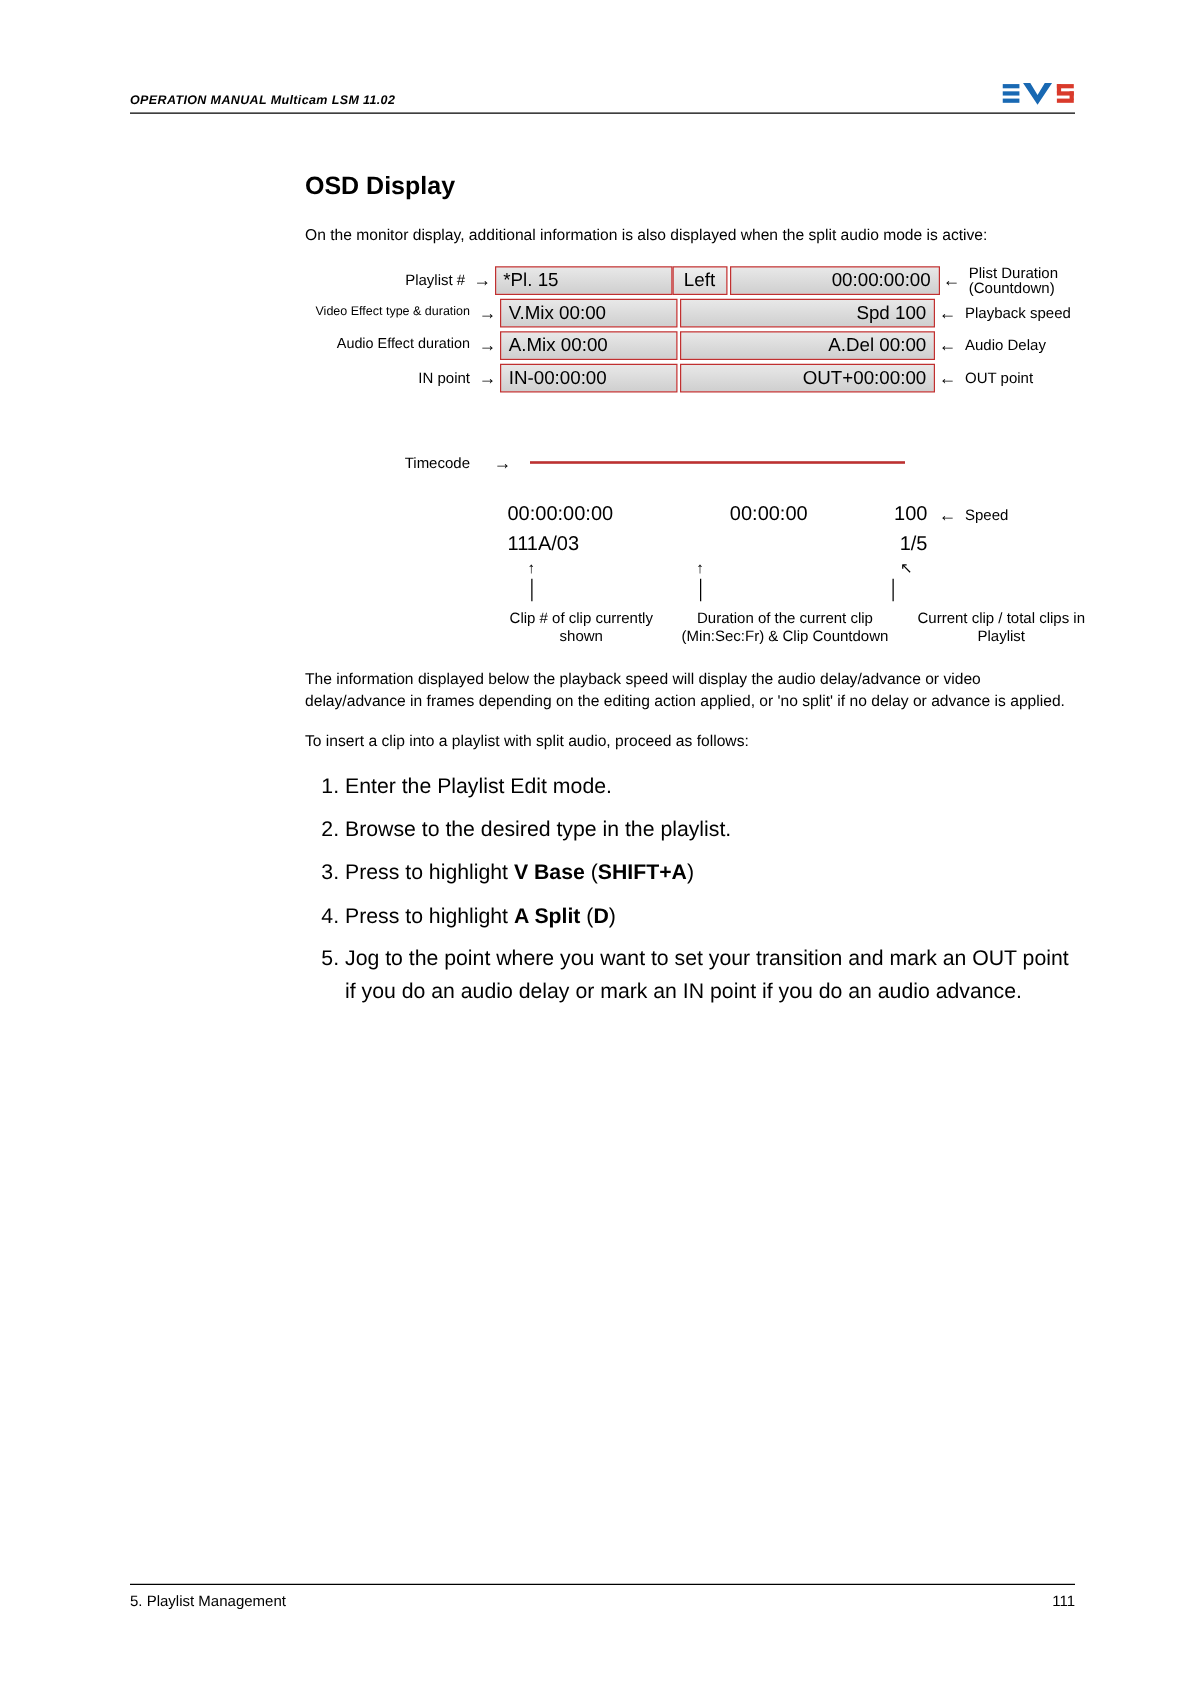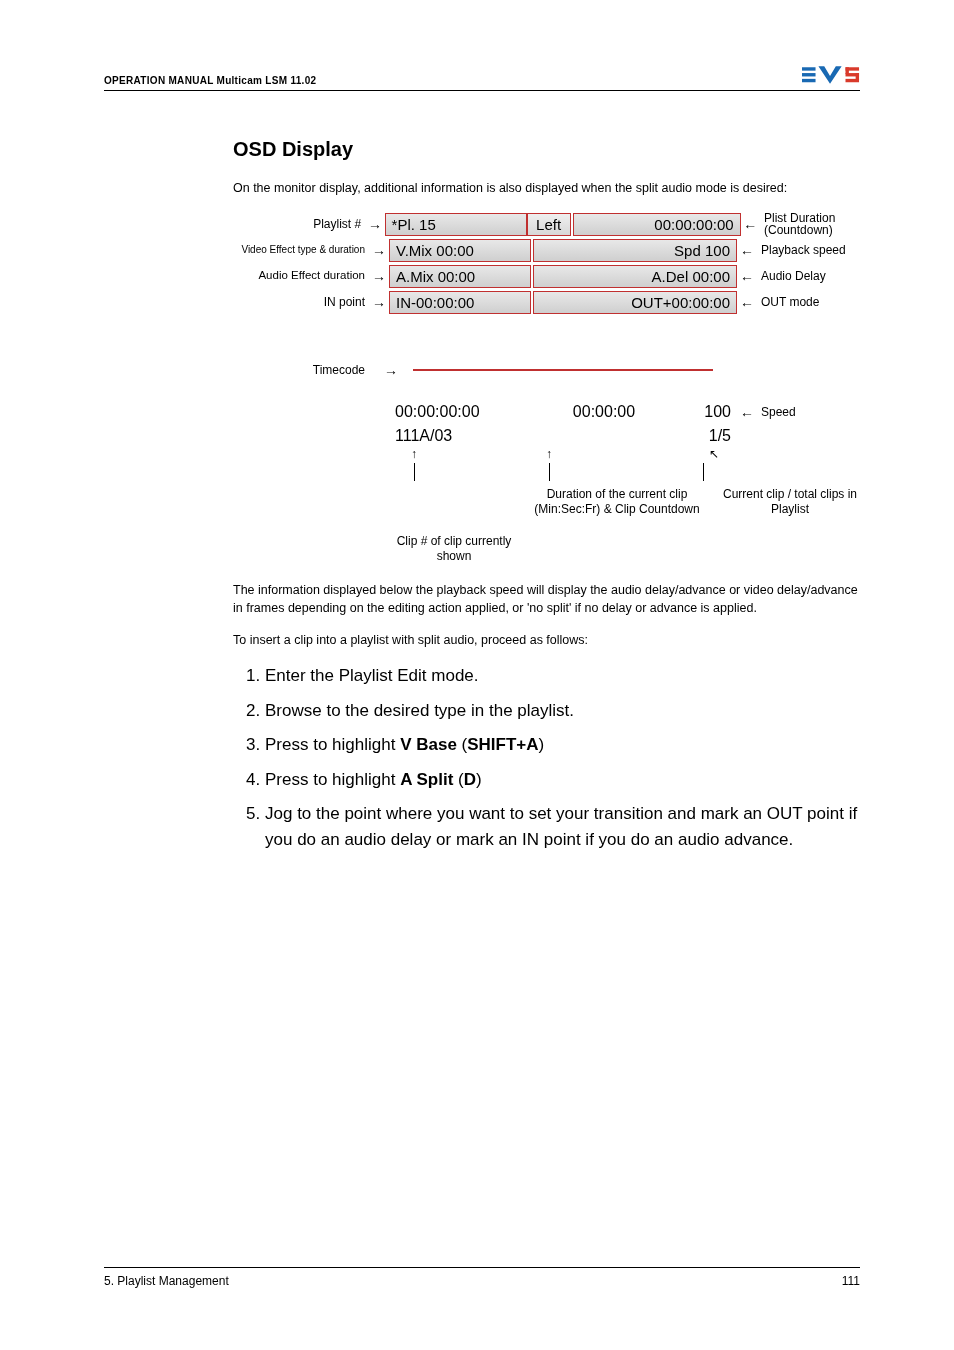--- a/index.html
+++ b/index.html
@@ -18,36 +18,37 @@
     width: 100%;
     padding: 0 94px 0 104px;
     display: flex;
     justify-content: space-between;
     align-items: flex-end;
   }
   .header-title {
     font-size: 10px;
     font-weight: bold;
     letter-spacing: 0.3px;
+    font-style: italic;
   }
   .logo {
     width: 58px;
     height: 22px;
   }
   .hr {
     position: absolute;
     top: 90px;
     left: 104px;
     right: 94px;
     border-top: 1px solid #000;
   }
   .content {
     position: absolute;
     top: 138px;
-    left: 233px;
+    left: 244px;
     right: 94px;
   }
   h2 {
     font-size: 20px;
     font-weight: bold;
     margin-bottom: 18px;
   }
   .body-text {
     font-size: 12.5px;
     line-height: 1.45;
@@ -139,21 +140,21 @@
     <rect x="90" y="30" width="28" height="7" fill="#d93a2b"></rect>
     <rect x="90" y="6" width="7" height="14" fill="#d93a2b"></rect>
     <rect x="111" y="18" width="7" height="14" fill="#d93a2b"></rect>
   </svg>
 </div>
 <div class="hr"></div>
 
 <div class="content">
 
   <h2>OSD Display</h2>
-  <p class="body-text">On the monitor display, additional information is also displayed when the split audio mode is desired:</p>
+  <p class="body-text">On the monitor display, additional information is also displayed when the split audio mode is active:</p>
 
   <div class="figure">
 
     <div class="fig-row">
       <div class="fig-left">Playlist #</div>
       <div class="fig-arrow-l">→</div>
       <div class="fig-mid">
         <div class="cell cell-l">*Pl. 15</div>
         <div class="cell cell-center">Left</div>
         <div class="cell cell-r">00:00:00:00</div>
@@ -187,21 +188,21 @@
     </div>
 
     <div class="fig-row">
       <div class="fig-left">IN point</div>
       <div class="fig-arrow-l">→</div>
       <div class="fig-mid">
         <div class="cell cell-l">IN-00:00:00</div>
         <div class="cell" style="flex:1; justify-content:flex-end; margin-left:2px;">OUT+00:00:00</div>
       </div>
       <div class="fig-arrow-r">←</div>
-      <div class="fig-right">OUT mode</div>
+      <div class="fig-right">OUT point</div>
     </div>
 
     <div class="fig-row fig-image-row">
       <div class="fig-left">Timecode</div>
       <div class="fig-arrow-l">→</div>
       <div class="fig-mid" style="flex-direction:column;">
         <div style="flex:1; border:1px solid #c03030; background:#c9c9c9;"></div>
       </div>
       <div class="fig-arrow-r"></div>
       <div class="fig-right"></div>
@@ -231,21 +232,21 @@
       <div class="fig-right"></div>
     </div>
 
     <div style="display:flex; padding-left:156px;">
       <div style="width:50px; text-align:center;">↑<div class="upline"></div></div>
       <div style="width:220px; text-align:center;">↑<div class="upline"></div></div>
       <div style="width:110px; text-align:center;">↖<div class="upline" style="margin-left:40%;"></div></div>
     </div>
 
     <div class="fig-bottom-labels">
-      <div class="fbl" style="max-width:130px;margin-top:47px;">Clip # of clip currently shown</div>
+      <div class="fbl" style="max-width:130px;">Clip # of clip currently shown</div>
       <div class="fbl" style="max-width:200px;">Duration of the current clip (Min:Sec:Fr) &amp; Clip Countdown</div>
       <div class="fbl" style="max-width:150px;">Current clip / total clips in Playlist</div>
     </div>
   </div>
 
   <p class="body-text">The information displayed below the playback speed will display the audio delay/advance or video delay/advance in frames depending on the editing action applied, or 'no split' if no delay or advance is applied.</p>
 
   <p class="body-text">To insert a clip into a playlist with split audio, proceed as follows:</p>
   <ol>
     <li>Enter the Playlist Edit mode.</li>

